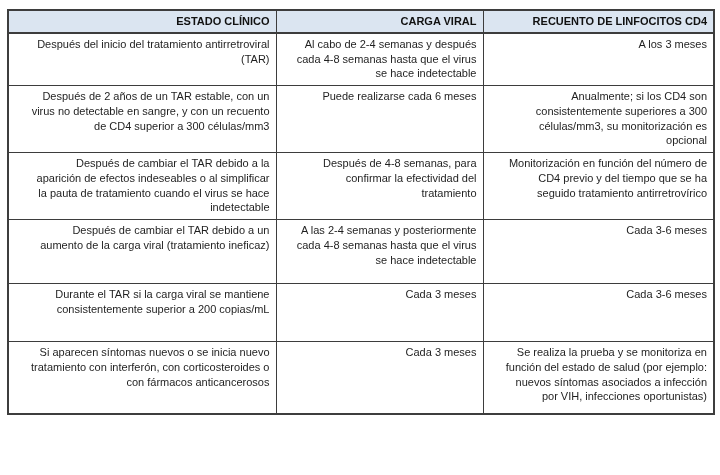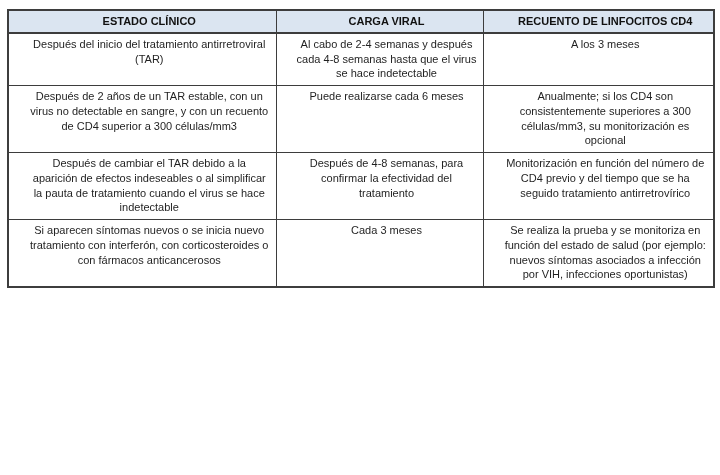--- a/index.html
+++ b/index.html
@@ -26,21 +26,21 @@
     border: 2px solid #3d3d3d;
   }
   table.monitoring col.c1 { width: 268px; }
   table.monitoring col.c2 { width: 207px; }
   table.monitoring col.c3 { width: 231px; }
   table.monitoring th,
   table.monitoring td {
     border: 1px solid #3d3d3d;
     font-size: 11px;
     line-height: 1.34;
-    text-align: center;
+    text-align: right;
     vertical-align: top;
     padding: 3px 6px 4px 20px;
     word-wrap: break-word;
   }
   table.monitoring th {
     background: #dbe5f1;
     font-weight: bold;
     color: #111111;
     border-bottom: 2px solid #3d3d3d;
     height: 17px;
@@ -93,20 +93,30 @@
         <td>Después de 2 años de un TAR estable, con un virus no detectable en sangre, y con un recuento de CD4 superior a 300 células/mm3</td>
         <td>Puede realizarse cada 6 meses</td>
         <td>Anualmente; si los CD4 son consistentemente superiores a 300 células/mm3, su monitorización es opcional</td>
       </tr>
       <tr>
         <td>Después de cambiar el TAR debido a la aparición de efectos indeseables o al simplificar la pauta de tratamiento cuando el virus se hace indetectable</td>
         <td>Después de 4-8 semanas, para confirmar la efectividad del tratamiento</td>
         <td>Monitorización en función del número de CD4 previo y del tiempo que se ha seguido tratamiento antirretrovírico</td>
       </tr>
       <tr>
+        <td>Después de cambiar el TAR debido a un aumento de la carga viral (tratamiento ineficaz)</td>
+        <td>A las 2-4 semanas y posteriormente cada 4-8 semanas hasta que el virus se hace indetectable</td>
+        <td>Cada 3-6 meses</td>
+      </tr>
+      <tr>
+        <td>Durante el TAR si la carga viral se mantiene consistentemente superior a 200 copias/mL</td>
+        <td>Cada 3 meses</td>
+        <td>Cada 3-6 meses</td>
+      </tr>
+      <tr>
         <td>Si aparecen síntomas nuevos o se inicia nuevo tratamiento con interferón, con corticosteroides o con fármacos anticancerosos</td>
         <td>Cada 3 meses</td>
         <td>Se realiza la prueba y se monitoriza en función del estado de salud (por ejemplo: nuevos síntomas asociados a infección por VIH, infecciones oportunistas)</td>
       </tr>
     </tbody>
   </table>
 
 
 </div>
 

